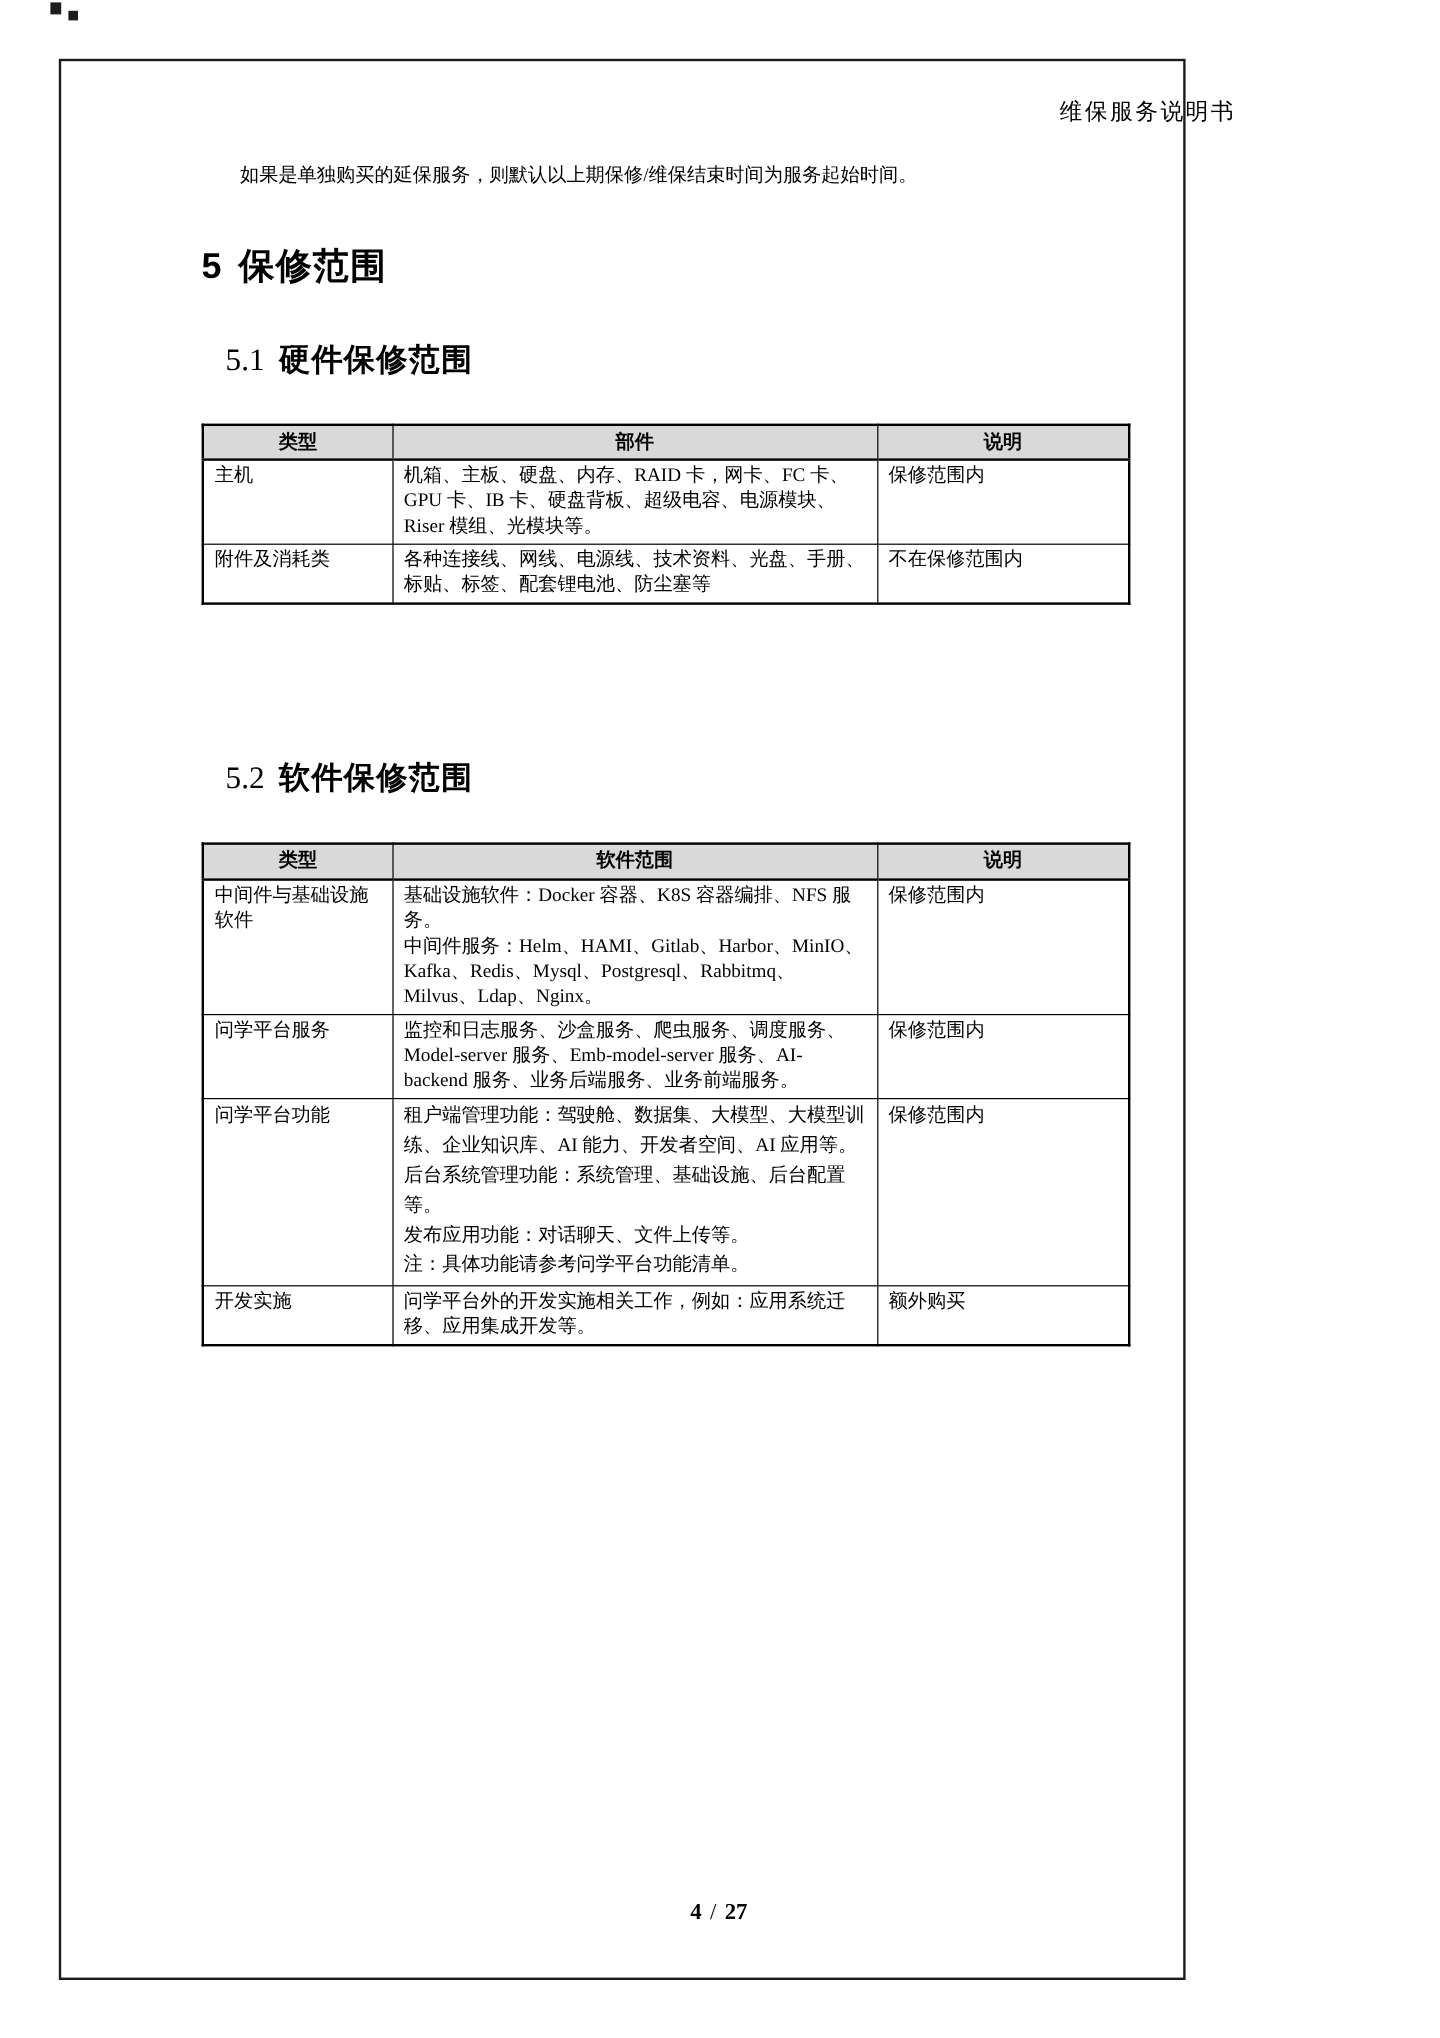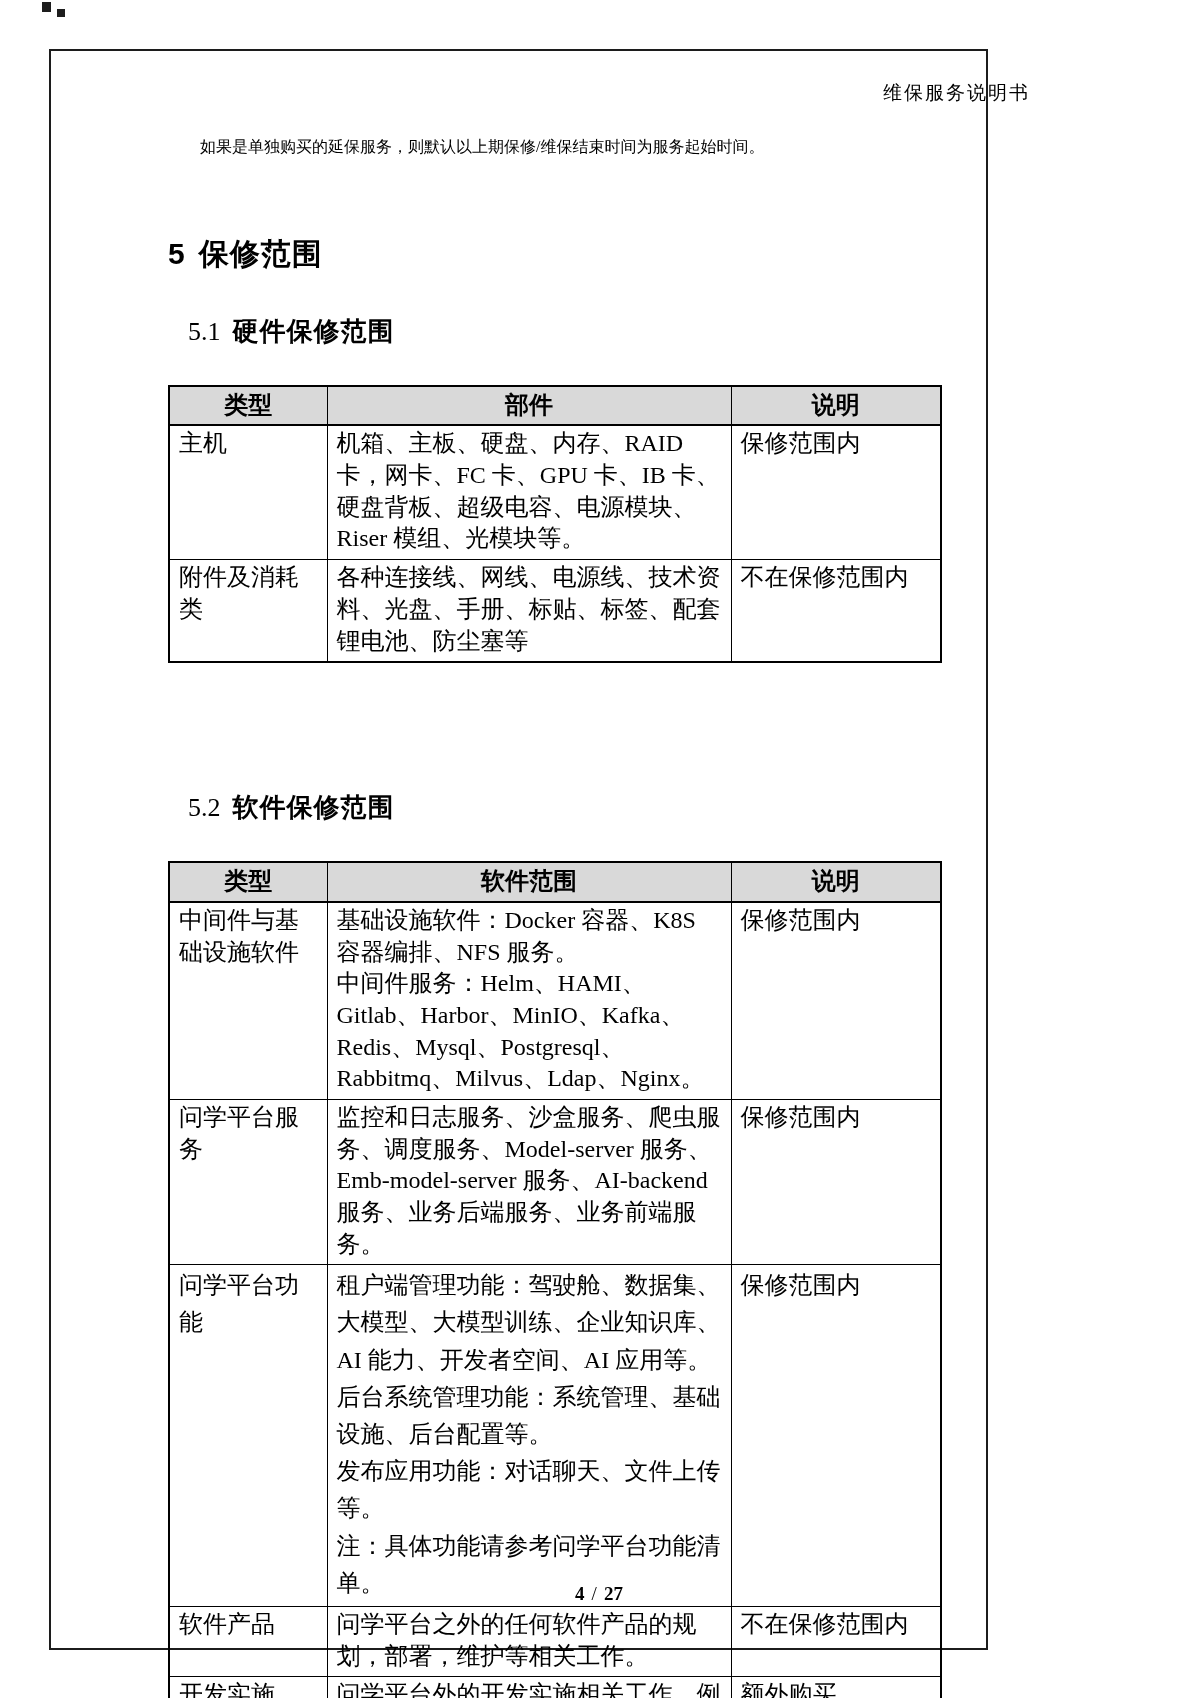--- a/index.html
+++ b/index.html
@@ -35,21 +35,21 @@
   }
 
   .intro {
     margin-top:31px;
     font-size:16px;
     text-indent:2em;
     line-height:1.3;
   }
 
   .h1 {
-    margin-top:76px;
+    margin-top:44px;
     font-family:"Liberation Sans","DejaVu Sans",sans-serif;
     font-weight:bold;
     font-size:30px;
     letter-spacing:1px;
   }
   .h1 .h-num { font-family:"Liberation Sans","DejaVu Sans",sans-serif; margin-right:14px; letter-spacing:0; }
 
   .h2 {
     margin-top:39px;
     margin-left:20px;
@@ -57,21 +57,21 @@
   }
   .h2 .h-num { font-family:"Liberation Serif","DejaVu Serif",serif; font-weight:normal; margin-right:12px; }
   .h2 .h-title { font-family:"Liberation Sans","DejaVu Sans",sans-serif; font-weight:bold; letter-spacing:1px; }
 
   table.doc-table {
     margin-top:36px;
     width:772px;
     border-collapse:collapse;
     table-layout:fixed;
     border:2px solid #000;
-    font-size:24px;
+    font-size:16px;
     line-height:1.32;
   }
   table.doc-table col.c1 { width:158px; }
   table.doc-table col.c2 { width:404px; }
   table.doc-table col.c3 { width:210px; }
   table.doc-table th, table.doc-table td {
     border:1px solid #000;
     padding:2px 9px 4px 9px;
     vertical-align:top;
     text-align:left;
@@ -183,25 +183,20 @@
         </tr>
         <tr class="loose">
           <td class="cell-type">问学平台功能</td>
           <td class="cell-detail">租户端管理功能：驾驶舱、数据集、大模型、大模型训练、企业知识库、AI 能力、开发者空间、AI 应用等。
 后台系统管理功能：系统管理、基础设施、后台配置等。
 发布应用功能：对话聊天、文件上传等。
 注：具体功能请参考问学平台功能清单。</td>
           <td class="cell-note">保修范围内</td>
         </tr>
         <tr>
-          <td class="cell-type">软件产品</td>
-          <td class="cell-detail">问学平台之外的任何软件产品的规划，部署，维护等相关工作。</td>
-          <td class="cell-note">不在保修范围内</td>
-        </tr>
-        <tr>
           <td class="cell-type">开发实施</td>
           <td class="cell-detail">问学平台外的开发实施相关工作，例如：应用系统迁移、应用集成开发等。</td>
           <td class="cell-note">额外购买</td>
         </tr>
       </tbody>
     </table>
 
   </div>
 
   <div class="doc-footer">

